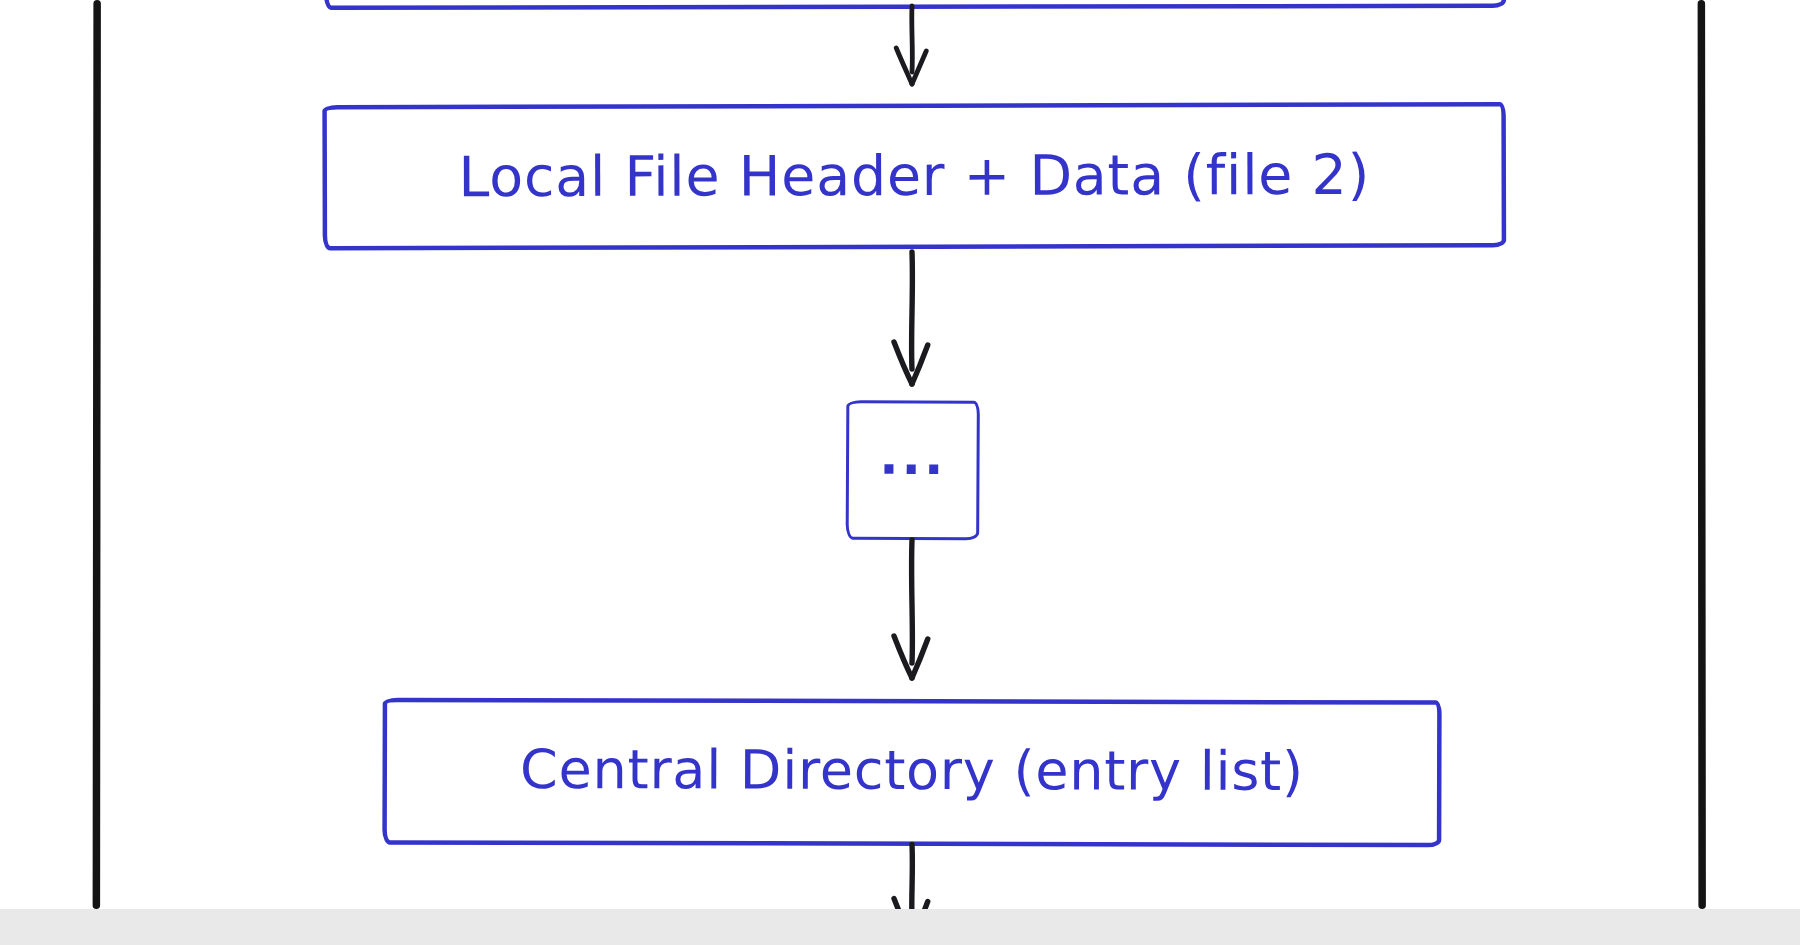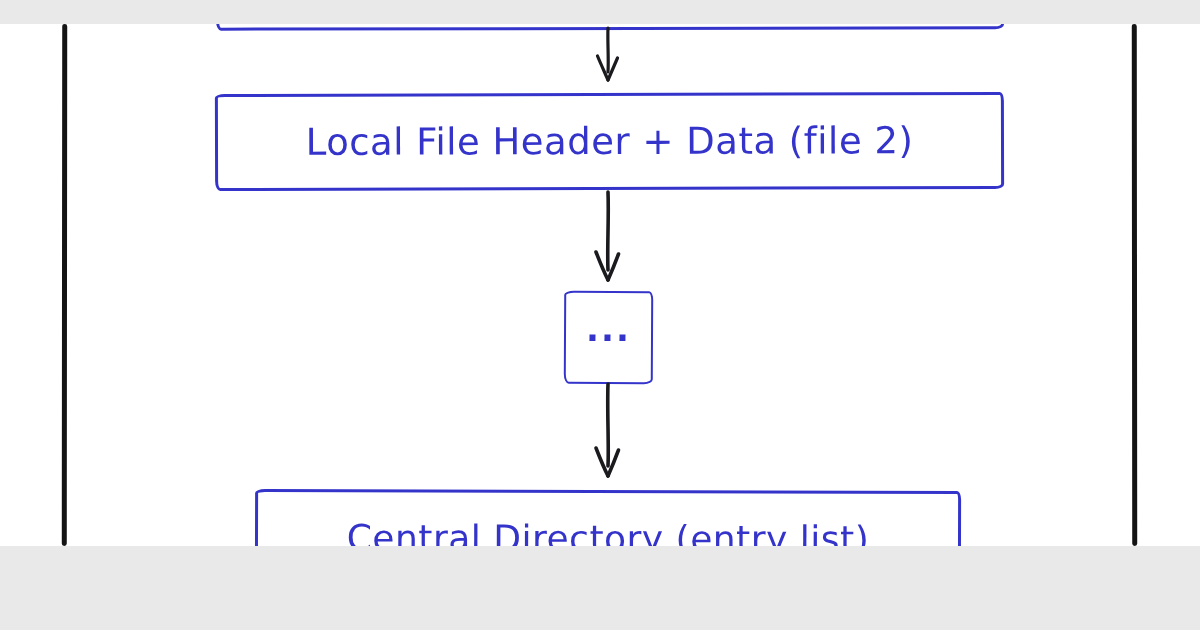--- a/index.html
+++ b/index.html
@@ -5,24 +5,23 @@
   :root{
     --ink:#3434cb;
     --arrow:#1b1b1f;
     --frame:#141414;
     --background:#ffffff;
   }
   html,body{margin:0;padding:0;}
   body{background:#e9e9e9;font-family:"DejaVu Sans",sans-serif;}
   .canvas{
     position:relative;
-    width:1200px;height:522px;
+    width:1200px;height:606px;
     background:var(--background);
     overflow:hidden;
-    margin-top:24px;
   }
   .frame-line{
     position:absolute;top:0;bottom:0;width:5px;
     background:var(--frame);
     border-radius:3px;
   }
   .frame-line.left{left:62px;transform:rotate(0.05deg);}
   .frame-line.right{left:1132px;transform:rotate(-0.05deg);}
 
   .node{

